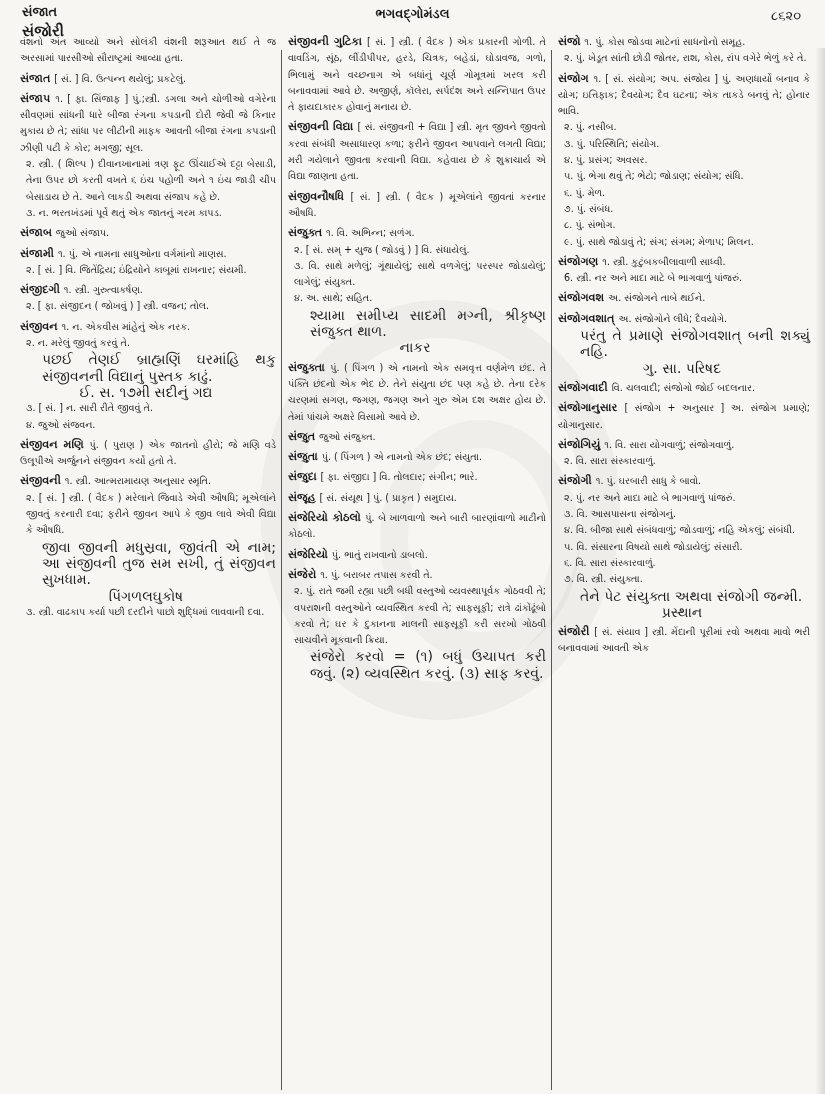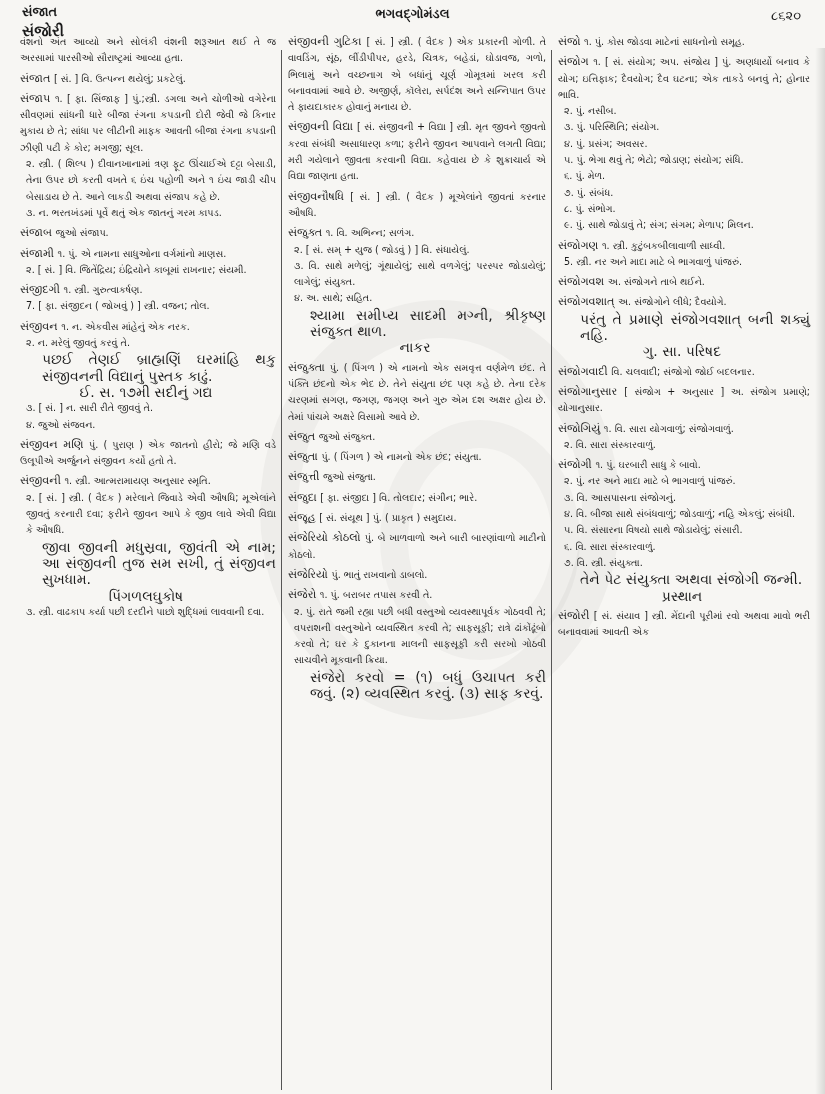--- a/index.html
+++ b/index.html
@@ -16,21 +16,21 @@
   .page-num{position:absolute;right:24px;top:8px;font-size:13px;}
   .col{position:absolute;top:34px;font-size:9.6px;line-height:16.3px;}
   .col1{left:20px;width:256px;}
   .col2{left:288px;width:258px;}
   .col3{left:558px;width:252px;}
   .rule{position:absolute;top:50px;width:1px;background:#555;}
   .rule1{left:281px;height:1040px;}
   .rule2{left:551px;height:1040px;}
   .shade{position:absolute;right:0;top:48px;width:10px;height:1046px;background:linear-gradient(90deg,rgba(0,0,0,0),rgba(0,0,0,0.12));}
   .entry{margin:0 0 4px 0;text-align:justify;}
-  .hw{font-weight:normal;font-size:11.2px;}
+  .hw{font-weight:bold;font-size:11.2px;}
   .sense{display:block;padding-left:6px;}
   .quote{display:block;padding-left:22px;font-size:14px;}
   .src{display:block;text-align:center;font-size:14px;padding-right:4px;}
   .cont{display:block;}
 </style>
 </head>
 <body>
 
 <div class="watermark"></div>
 <div class="watermark2"></div>
@@ -47,44 +47,43 @@
 <div class="shade"></div>
 
 <div class="col col1">
     <div class="entry">
       <span class="cont">વંશનો અંત આવ્યો અને સોલંકી વંશની શરૂઆત થઈ તે જ અરસામાં પારસીઓ સૌરાષ્ટ્રમાં આવ્યા હતા.</span>
     </div>
     <div class="entry"><span class="hw">સંજાત </span><span class="">[ સં. ] વિ. ઉત્પન્ન થયેલું; પ્રકટેલું.</span></div>
     <div class="entry"><span class="hw">સંજાપ </span><span class="">૧. [ ફા. સિંજાફ ] પું.;સ્ત્રી. ડગલા અને ચોળીઓ વગેરેના સીવણમાં સાંધની ધારે બીજા રંગના કપડાની દોરી જેવી જે કિનાર મુકાય છે તે; સાંધા પર લીટીની માફક આવતી બીજા રંગના કપડાની ઝીણી પટી કે કોર; મગજી; સૂલ.</span><span class="sense">૨. સ્ત્રી. ( શિલ્પ ) દીવાનખાનામાં ત્રણ ફૂટ ઊંચાઈએ દટ્ટા બેસાડી, તેના ઉપર છો કરતી વખતે ૬ ઇંચ પહોળી અને ૧ ઇંચ જાડી ચીપ બેસાડાય છે તે. આને લાકડી અથવા સંજાપ કહે છે.</span><span class="sense">૩. ન. ભરતખંડમાં પૂર્વે થતું એક જાતનું ગરમ કાપડ.</span></div>
     <div class="entry"><span class="hw">સંજાબ </span><span class="">જુઓ સંજાપ.</span></div>
     <div class="entry"><span class="hw">સંજામી </span><span class="">૧. પું. એ નામના સાધુઓના વર્ગમાંનો માણસ.</span><span class="sense">૨. [ સં. ] વિ. જિતેંદ્રિય; ઇંદ્રિયોને કાબૂમાં રાખનાર; સંયમી.</span></div>
-    <div class="entry"><span class="hw">સંજીદગી </span><span class="">૧. સ્ત્રી. ગુરુત્વાકર્ષણ.</span><span class="sense">7. [ ફા. સંજીદન ( જોખવું ) ] સ્ત્રી. વજન; તોલ.</span></div>
+    <div class="entry"><span class="hw">સંજીદગી </span><span class="">૧. સ્ત્રી. ગુરુત્વાકર્ષણ.</span><span class="sense">૨. [ ફા. સંજીદન ( જોખવું ) ] સ્ત્રી. વજન; તોલ.</span></div>
     <div class="entry"><span class="hw">સંજીવન </span><span class="">૧. ન. એકવીસ માંહેનું એક નરક.</span><span class="sense">૨. ન. મરેલું જીવતું કરવું તે.</span><span class="quote">પછઈ તેણઈ બ્રાહ્મણિં ઘરમાંહિ થકુ સંજીવનની વિદ્યાનું પુસ્તક કાઢું.</span><span class="src">ઈ. સ. ૧૭મી સદીનું ગદ્ય</span><span class="sense">૩. [ સં. ] ન. સારી રીતે જીવવું તે.</span><span class="sense">૪. જુઓ સંજવન.</span></div>
     <div class="entry"><span class="hw">સંજીવન મણિ </span><span class="">પું. ( પુરાણ ) એક જાતનો હીરો; જે મણિ વડે ઉલૂપીએ અર્જુનને સંજીવન કર્યો હતો તે.</span></div>
     <div class="entry"><span class="hw">સંજીવની </span><span class="">૧. સ્ત્રી. આત્મરામાયણ અનુસાર સ્મૃતિ.</span><span class="sense">૨. [ સં. ] સ્ત્રી. ( વૈદક ) મરેલાને જિવાડે એવી ઔષધિ; મૂએલાંને જીવતું કરનારી દવા; ફરીને જીવન આપે કે જીવ લાવે એવી વિદ્યા કે ઔષધિ.</span><span class="quote">જીવા જીવની મધુસ્રવા, જીવંતી એ નામ; આ સંજીવની તુજ સમ સખી, તું સંજીવન સુખધામ.</span><span class="src">પિંગળલઘુકોષ</span><span class="sense">૩. સ્ત્રી. વાઢકાપ કર્યા પછી દરદીને પાછો શુદ્ધિમાં લાવવાની દવા.</span></div>
   </div>
 <div class="col col2">
     <div class="entry"><span class="hw">સંજીવની ગુટિકા </span><span class="">[ સં. ] સ્ત્રી. ( વૈદક ) એક પ્રકારની ગોળી. તે વાવડિંગ, સૂંઠ, લીંડીપીપર, હરડે, ચિત્રક, બહેડાં, ઘોડાવજ, ગળો, ભિલામું અને વચ્છનાગ એ બધાંનું ચૂર્ણ ગોમૂત્રમાં ખરલ કરી બનાવવામાં આવે છે. અજીર્ણ, કૉલેરા, સર્પદંશ અને સન્નિપાત ઉપર તે ફાયદાકારક હોવાનું મનાય છે.</span></div>
     <div class="entry"><span class="hw">સંજીવની વિદ્યા </span><span class="">[ સં. સંજીવની + વિદ્યા ] સ્ત્રી. મૃત જીવને જીવતો કરવા સંબંધી અસાધારણ કળા; ફરીને જીવન આપવાને લગતી વિદ્યા; મરી ગયેલાને જીવતા કરવાની વિદ્યા. કહેવાય છે કે શુક્રાચાર્ય એ વિદ્યા જાણતા હતા.</span></div>
     <div class="entry"><span class="hw">સંજીવનૌષધિ </span><span class="">[ સં. ] સ્ત્રી. ( વૈદક ) મૂએલાંને જીવતાં કરનાર ઔષધિ.</span></div>
     <div class="entry"><span class="hw">સંજુક્ત </span><span class="">૧. વિ. અભિન્ન; સળંગ.</span><span class="sense">૨. [ સં. સમ્ + યુજ ( જોડવું ) ] વિ. સંધાયેલું.</span><span class="sense">૩. વિ. સાથે મળેલું; ગૂંથાયેલું; સાથે વળગેલું; પરસ્પર જોડાયેલું; લાગેલું; સંયુક્ત.</span><span class="sense">૪. અ. સાથે; સહિત.</span><span class="quote">શ્યામા સમીપ્ય સાદમી મગ્ની, શ્રીકૃષ્ણ સંજુક્ત થાળ.</span><span class="src">નાકર</span></div>
     <div class="entry"><span class="hw">સંજુક્તા </span><span class="">પું. ( પિંગળ ) એ નામનો એક સમવૃત્ત વર્ણમેળ છંદ. તે પંક્તિ છંદનો એક ભેદ છે. તેને સંયુતા છંદ પણ કહે છે. તેના દરેક ચરણમાં સગણ, જગણ, જગણ અને ગુરુ એમ દશ અક્ષર હોય છે. તેમાં પાંચમે અક્ષરે વિસામો આવે છે.</span></div>
     <div class="entry"><span class="hw">સંજુત </span><span class="">જુઓ સંજુક્ત.</span></div>
     <div class="entry"><span class="hw">સંજુતા </span><span class="">પું. ( પિંગળ ) એ નામનો એક છંદ; સંયુતા.</span></div>
-    <div class="entry"><span class="hw">સંજુત્તી </span><span class="">જુઓ સંજુતા.</span></div>
     <div class="entry"><span class="hw">સંજુદા </span><span class="">[ ફા. સંજીદા ] વિ. તોલદાર; સંગીન; ભારે.</span></div>
     <div class="entry"><span class="hw">સંજૂહ </span><span class="">[ સં. સંયૂથ ] પું. ( પ્રાકૃત ) સમુદાય.</span></div>
     <div class="entry"><span class="hw">સંજેરિયો કોઠલો </span><span class="">પું. બે ખાળવાળો અને બારી બારણાંવાળો માટીનો કોઠલો.</span></div>
     <div class="entry"><span class="hw">સંજેરિયો </span><span class="">પું. ભાતું રાખવાનો ડાબલો.</span></div>
     <div class="entry"><span class="hw">સંજેરો </span><span class="">૧. પું. બરાબર તપાસ કરવી તે.</span><span class="sense">૨. પું. રાતે જમી રહ્યા પછી બધી વસ્તુઓ વ્યવસ્થાપૂર્વક ગોઠવવી તે; વપરાશની વસ્તુઓને વ્યવસ્થિત કરવી તે; સાફસૂફી; રાત્રે ઢાંકોંઢૂંબો કરવો તે; ઘર કે દુકાનના માલની સાફસૂફી કરી સરખો ગોઠવી સાચવીને મૂકવાની ક્રિયા.</span><span class="quote">સંજેરો કરવો = (૧) બધું ઉચાપત કરી જવું. (૨) વ્યવસ્થિત કરવું. (૩) સાફ કરવું.</span></div>
   </div>
 <div class="col col3">
-    <div class="entry"><span class="hw">સંજો </span><span class="">૧. પું. કોસ જોડવા માટેનાં સાધનોનો સમૂહ.</span></div>
+    <div class="entry"><span class="hw">સંજો </span><span class="">૧. પું. કોસ જોડવા માટેનાં સાધનોનો સમૂહ.</span><span class="sense">૨. પું. ખેડૂત સાંતી છોડી જોતર, રાશ, કોસ, રાંપ વગેરે ભેળું કરે તે.</span></div>
     <div class="entry"><span class="hw">સંજોગ </span><span class="">૧. [ સં. સંયોગ; અપ. સંજોય ] પું. અણધાર્યો બનાવ કે યોગ; ઇત્તિફાક; દૈવયોગ; દૈવ ઘટના; એક તાકડે બનવું તે; હોનાર ભાવિ.</span><span class="sense">૨. પું. નસીબ.</span><span class="sense">૩. પું. પરિસ્થિતિ; સંયોગ.</span><span class="sense">૪. પું. પ્રસંગ; અવસર.</span><span class="sense">૫. પું. ભેગા થવું તે; ભેટો; જોડાણ; સંયોગ; સંધિ.</span><span class="sense">૬. પું. મેળ.</span><span class="sense">૭. પું. સંબંધ.</span><span class="sense">૮. પું. સંભોગ.</span><span class="sense">૯. પું. સાથે જોડાવું તે; સંગ; સંગમ; મેળાપ; મિલન.</span></div>
-    <div class="entry"><span class="hw">સંજોગણ </span><span class="">૧. સ્ત્રી. કુટુંબકબીલાવાળી સાધ્વી.</span><span class="sense">5. સ્ત્રી. નર અને માદા માટે બે ભાગવાળું પાંજરું.</span></div>
+    <div class="entry"><span class="hw">સંજોગણ </span><span class="">૧. સ્ત્રી. કુટુંબકબીલાવાળી સાધ્વી.</span><span class="sense">6. સ્ત્રી. નર અને માદા માટે બે ભાગવાળું પાંજરું.</span></div>
     <div class="entry"><span class="hw">સંજોગવશ </span><span class="">અ. સંજોગને તાબે થઈને.</span></div>
     <div class="entry"><span class="hw">સંજોગવશાત્ </span><span class="">અ. સંજોગોને લીધે; દૈવયોગે.</span><span class="quote">પરંતુ તે પ્રમાણે સંજોગવશાત્ બની શક્યું નહિ.</span><span class="src">ગુ. સા. પરિષદ</span></div>
     <div class="entry"><span class="hw">સંજોગવાદી </span><span class="">વિ. ચલવાદી; સંજોગો જોઈ બદલનાર.</span></div>
     <div class="entry"><span class="hw">સંજોગાનુસાર </span><span class="">[ સંજોગ + અનુસાર ] અ. સંજોગ પ્રમાણે; યોગાનુસાર.</span></div>
     <div class="entry"><span class="hw">સંજોગિયું </span><span class="">૧. વિ. સારા યોગવાળું; સંજોગવાળું.</span><span class="sense">૨. વિ. સારા સંસ્કારવાળું.</span></div>
     <div class="entry"><span class="hw">સંજોગી </span><span class="">૧. પું. ઘરબારી સાધુ કે બાવો.</span><span class="sense">૨. પું. નર અને માદા માટે બે ભાગવાળું પાંજરું.</span><span class="sense">૩. વિ. આસપાસના સંજોગનું.</span><span class="sense">૪. વિ. બીજા સાથે સંબંધવાળું; જોડવાળું; નહિ એકલું; સંબંધી.</span><span class="sense">૫. વિ. સંસારના વિષયો સાથે જોડાયેલું; સંસારી.</span><span class="sense">૬. વિ. સારા સંસ્કારવાળું.</span><span class="sense">૭. વિ. સ્ત્રી. સંયુક્તા.</span><span class="quote">તેને પેટ સંયુક્તા અથવા સંજોગી જન્મી.</span><span class="src">પ્રસ્થાન</span></div>
     <div class="entry"><span class="hw">સંજોરી </span><span class="">[ સં. સંયાવ ] સ્ત્રી. મેંદાની પૂરીમાં રવો અથવા માવો ભરી બનાવવામાં આવતી એક</span></div>
   </div>
 
 </body></html>

